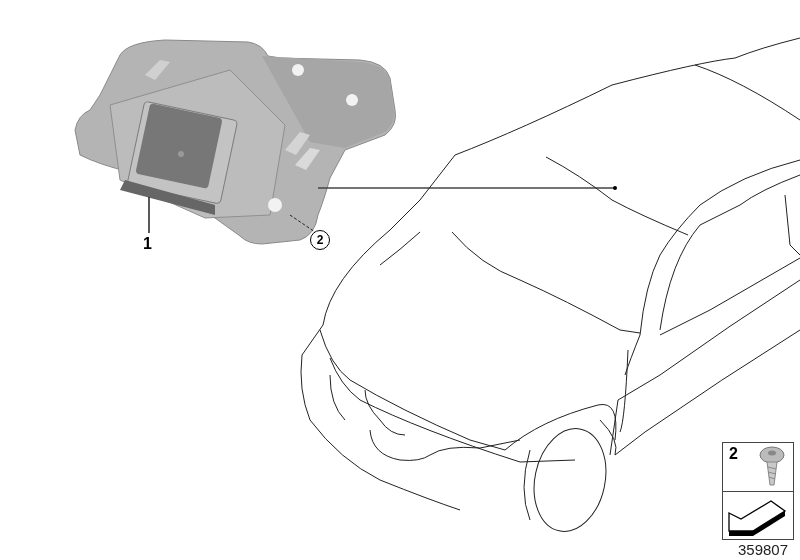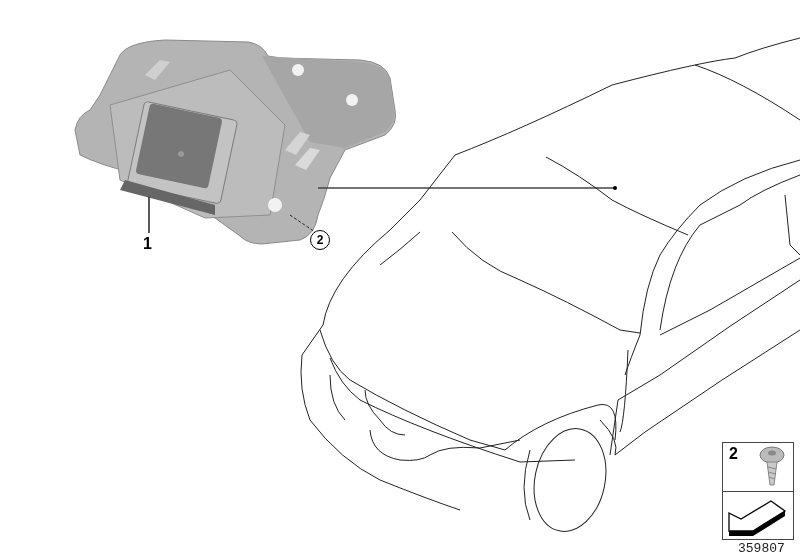--- a/index.html
+++ b/index.html
@@ -3,21 +3,21 @@
 <meta charset="utf-8">
 <style>
   html, body { margin: 0; padding: 0; background: #ffffff; }
   body { width: 800px; height: 560px; position: relative; overflow: hidden; font-family: "Liberation Sans", sans-serif; }
   svg.main { position: absolute; left: 0; top: 0; }
   .label-num { position: absolute; font-weight: bold; font-size: 16px; color: #000; font-family: "Liberation Sans", sans-serif; }
   .callout-circle { position: absolute; width: 18px; height: 18px; border: 1.5px solid #000; border-radius: 50%; font-weight: bold; font-size: 12px; line-height: 18px; text-align: center; background: #fff; font-family: "Liberation Sans", sans-serif; }
   .legend-box { position: absolute; left: 722px; top: 442px; width: 70px; height: 96px; border: 1px solid #444; background: #fff; }
   .legend-top { position: absolute; left: 0; top: 0; width: 70px; height: 48px; border-bottom: 1px solid #444; }
   .legend-num { position: absolute; left: 6px; top: 2px; font-weight: bold; font-size: 16px; }
-  .diagram-id { position: absolute; left: 738px; top: 541px; font-size: 13px; color: #222; font-family: Liberation Mono, monospace; }
+  .diagram-id { position: absolute; left: 738px; top: 541px; font-size: 15px; color: #222; font-family: Liberation Sans, sans-serif; }
 </style>
 </head>
 <body>
 
 <svg class="main" width="800" height="560" viewBox="0 0 800 560">
 
   <g>
     <path d="M165 40 L248 42 Q262 44 268 56 L280 58 L360 60 Q385 62 390 78 L395 110 Q398 125 385 135 L345 150 L330 178 Q324 200 318 215 Q315 235 300 240 L262 244 Q248 244 240 236 L215 218 L130 172 Q100 165 80 155 L75 130 Q78 115 90 110 L100 95 L120 55 Q128 42 165 40 Z" fill="#b4b4b4" stroke="#8a8a8a" stroke-width="1"></path>
     <path d="M262 56 L360 62 Q385 64 390 80 L394 112 Q395 124 385 132 L345 148 L310 142 Z" fill="#a6a6a6"></path>
     <circle cx="298" cy="70" r="6" fill="#f2f2f2"></circle>

